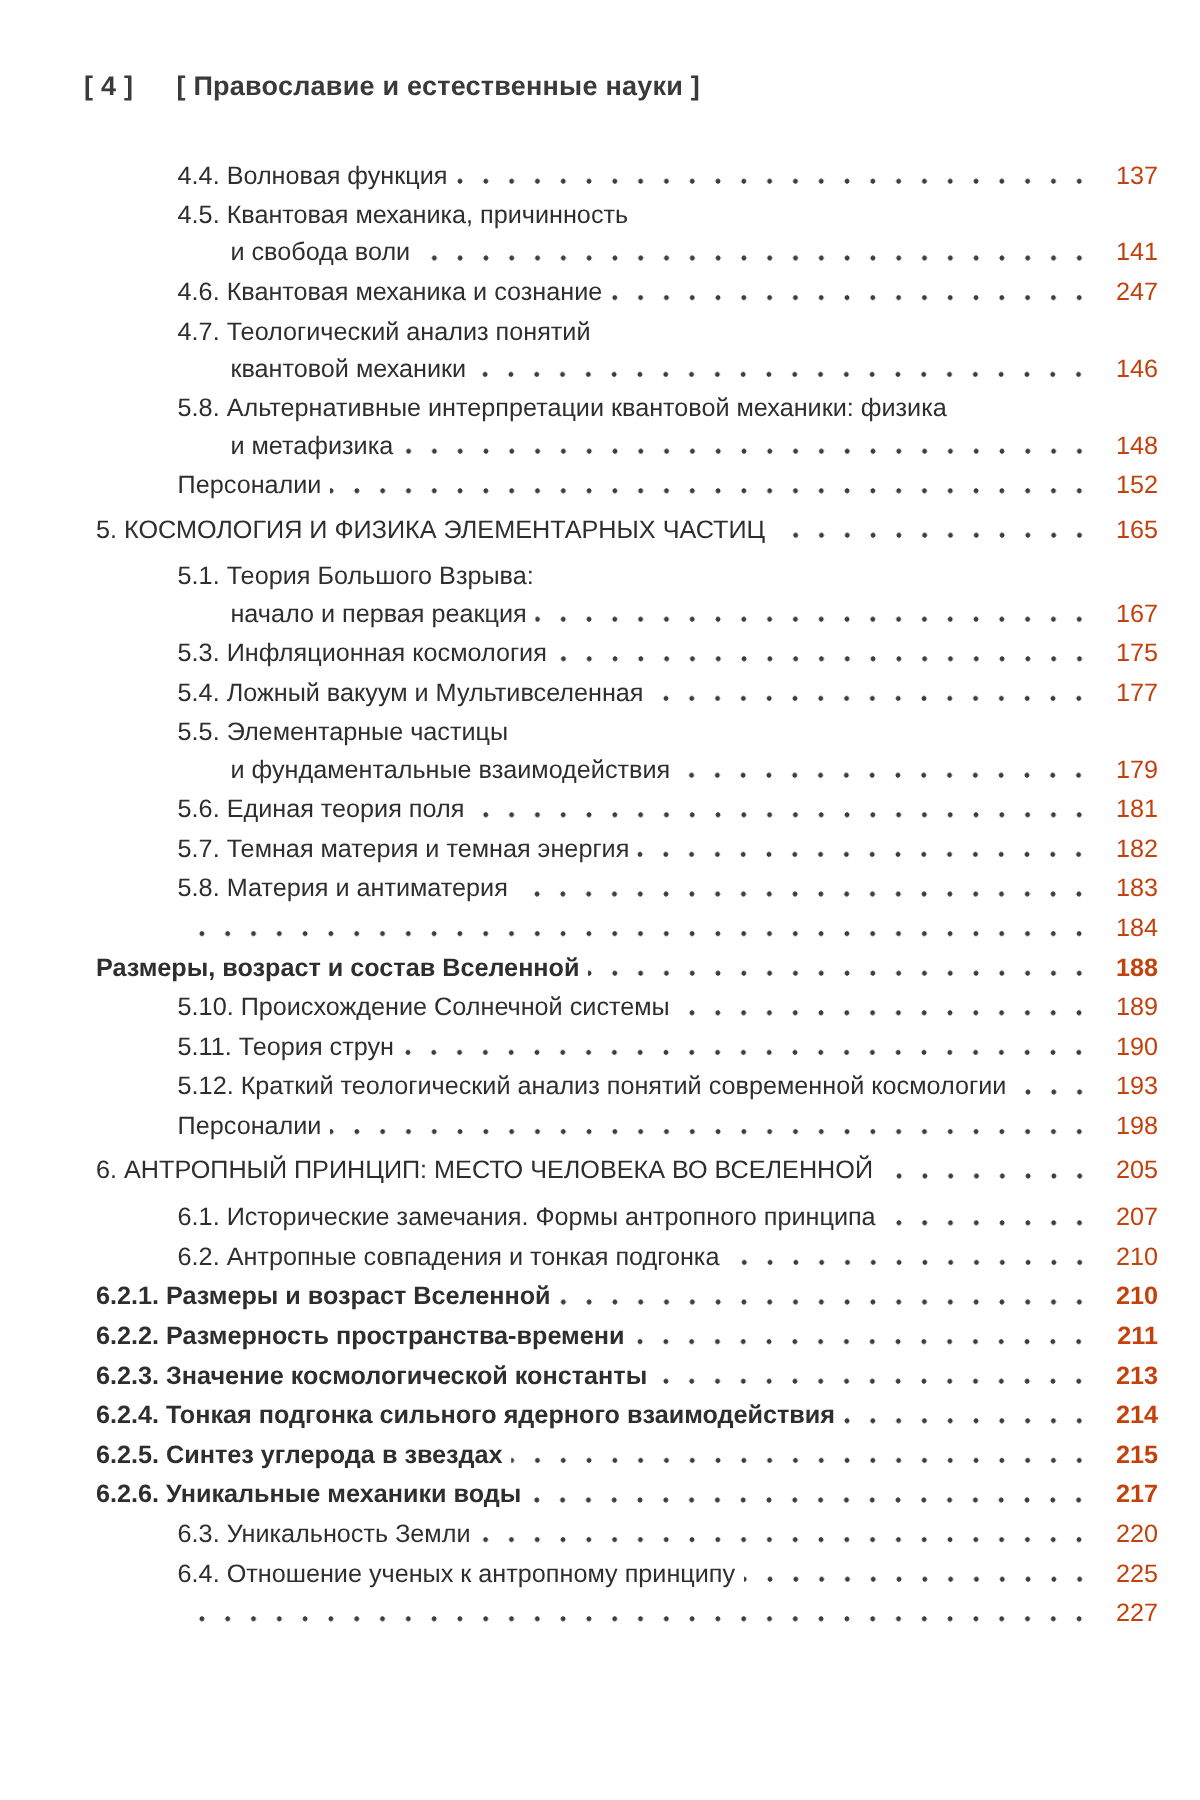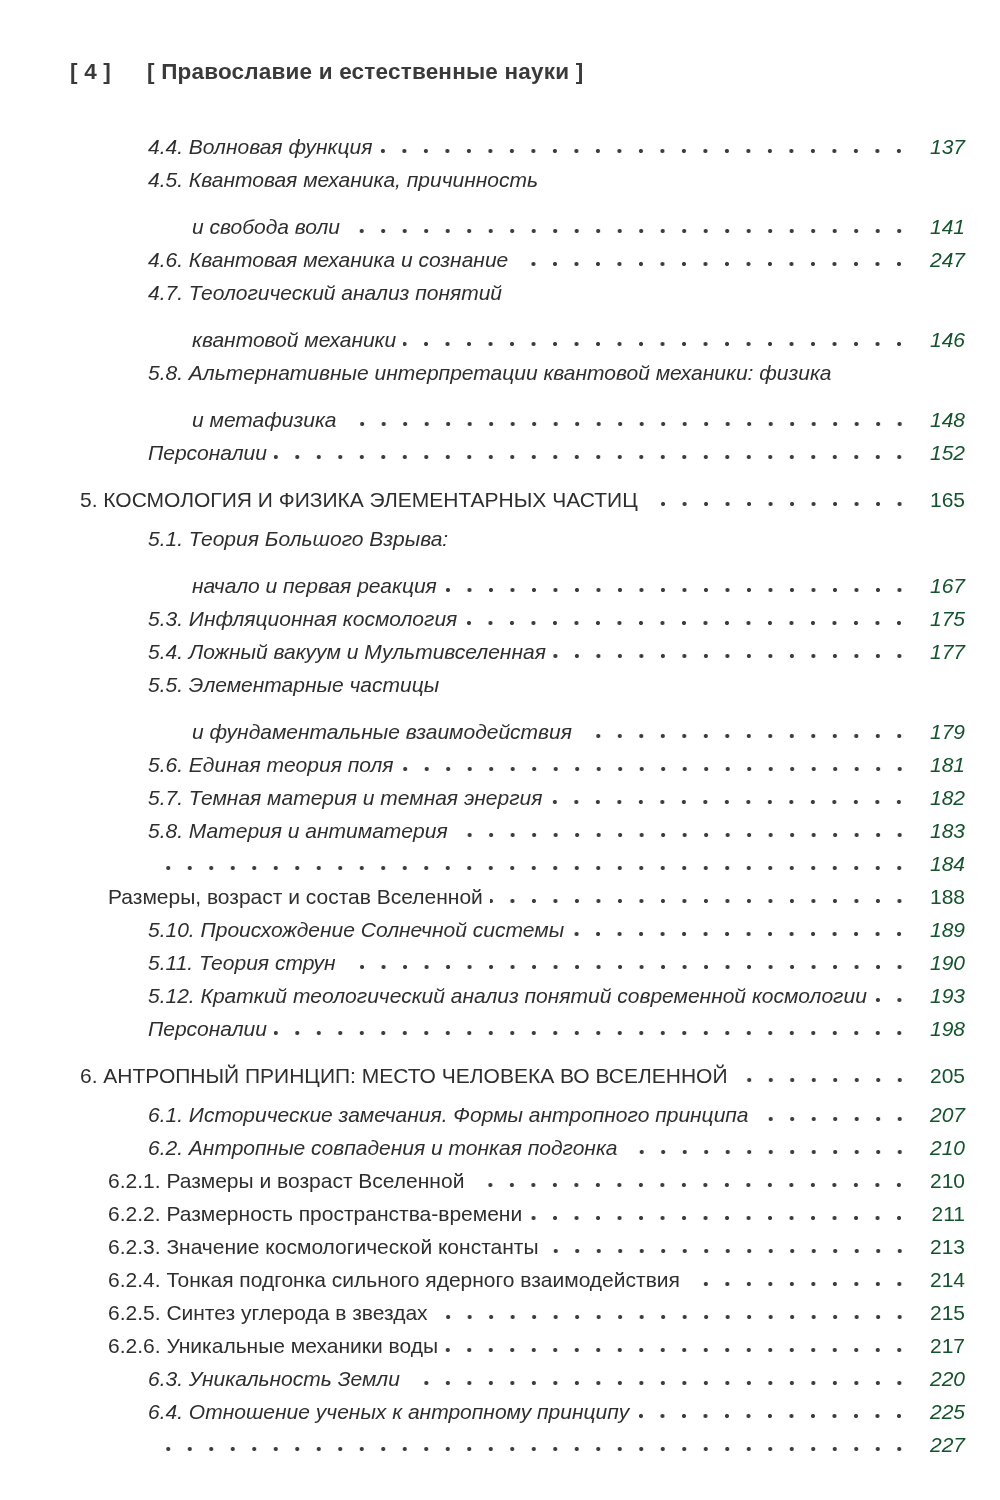--- a/index.html
+++ b/index.html
@@ -31,37 +31,37 @@
     letter-spacing: 0.2px;
   }
   .toc {
     margin-top: 45px;
     font-size: 21px;
   }
   .entry { margin-bottom: 2px; }
   .row, .pre { line-height: 31px; }
   .row { display: flex; align-items: baseline; }
   .pre { white-space: nowrap; }
-  .lvl1 { padding-left: 80px; margin-top: 16px; margin-bottom: 8px; }
-  .lvl2 { padding-left: 148px; font-style: italic; }
-  .lvl3 { padding-left: 108px; }
-  .cont { padding-left: 44px; margin-top: 16px; }
+  .lvl1 { padding-left: 80px; margin-top: 6px; margin-bottom: 8px; }
+  .lvl2 { padding-left: 148px; }
+  .lvl3 { padding-left: 80px; font-weight: bold; }
+  .cont { padding-left: 44px; }
   .txt { flex: none; white-space: nowrap; }
   .leader {
     flex: 1 1 auto;
     min-width: 10px;
     align-self: stretch;
     margin-left: 7px;
     margin-right: 5px;
     background-image: radial-gradient(circle, #3d3d3d 1.8px, rgba(61,61,61,0) 2.3px);
     background-size: 21.5px 6px;
     background-repeat: repeat-x;
     background-position: right 2px bottom 8px;
   }
-  .num { flex: none; width: 48px; text-align: right; color: #14532d; }
+  .num { flex: none; width: 48px; text-align: right; color: #c2410c; }
 </style>
 </head>
 <body>
 
 <div class="page">
 
   <div class="running-head">
     <span>[ 4 ]</span>
     <span>[ Православие и естественные науки ]</span>
   </div>

